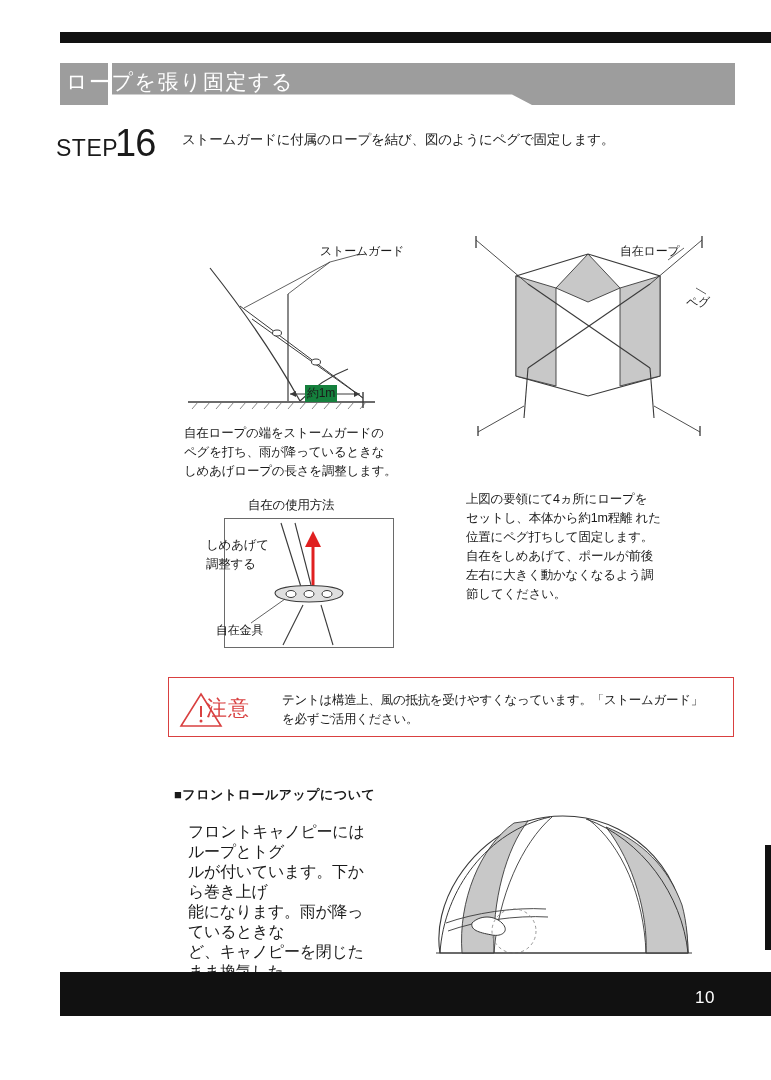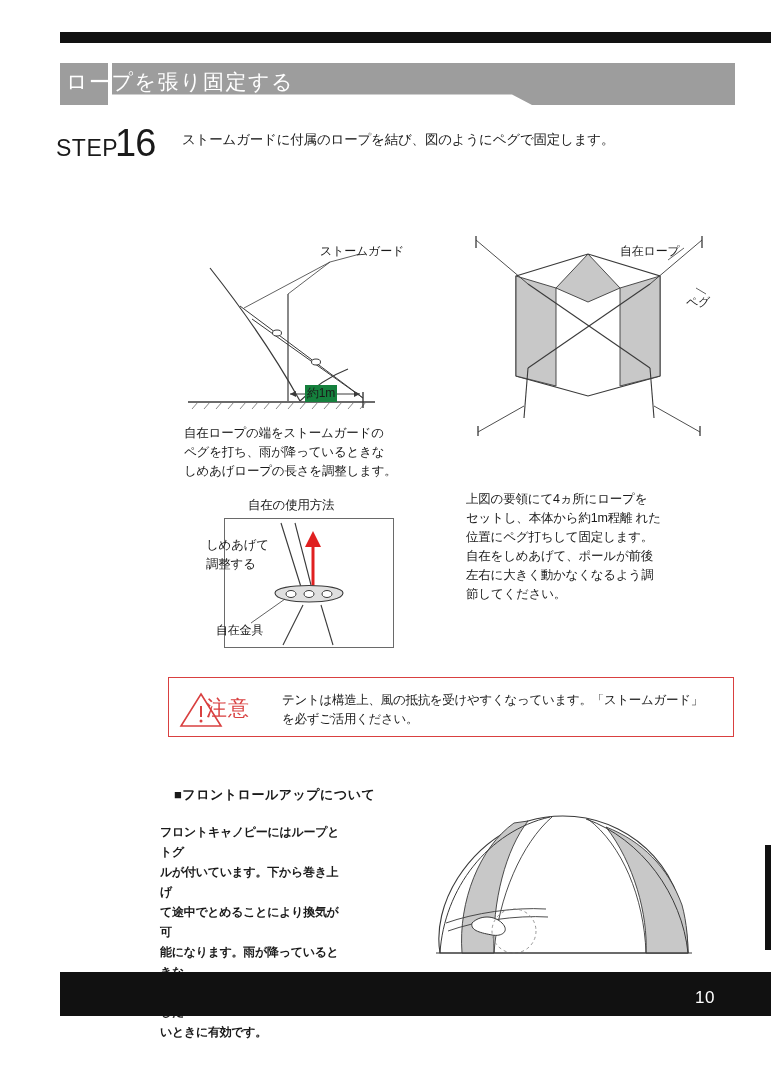--- a/index.html
+++ b/index.html
@@ -183,27 +183,26 @@
     position: absolute;
     left: 174px;
     top: 786px;
     font-size: 13px;
     font-weight: bold;
     letter-spacing: .5px;
     color: #1a1a1a;
   }
   .rollup-text {
     position: absolute;
-    left: 160px;
+    left: 188px;
     top: 822px;
     width: 180px;
-    font-size: 12px;
+    font-size: 16px;
     line-height: 20px;
     letter-spacing: -0.3px;
-    font-weight: bold;
   }
   .rollup-text p { margin: 0; }
 
   svg { overflow: visible; }
 </style>
 </head>
 <body>
 
 <div class="page">
 
@@ -350,21 +349,20 @@
   <div class="caution-word">注意</div>
   <div class="caution-text">
     <p>テントは構造上、風の抵抗を受けやすくなっています。「ストームガード」</p>
     <p>を必ずご活用ください。</p>
   </div>
 
   <div class="section-heading">■フロントロールアップについて</div>
   <div class="rollup-text">
     <p>フロントキャノピーにはループとトグ</p>
     <p>ルが付いています。下から巻き上げ</p>
-    <p>て途中でとめることにより換気が可</p>
     <p>能になります。雨が降っているときな</p>
     <p>ど、キャノピーを閉じたまま換気した</p>
     <p>いときに有効です。</p>
   </div>
 
   <svg width="320" height="160" style="position:absolute; left:410px; top:805px;">
 
     <path d="M30,148 C22,100 56,40 118,16 C180,-2 246,30 268,92 C276,116 278,136 278,148 Z" fill="#ffffff" stroke="#3a3a3a" stroke-width="1.1"></path>
 
     <path d="M196,22 C232,36 258,62 272,100 C277,118 278,138 278,148 L236,148 C238,110 224,58 196,22 Z" fill="#c8c8c8" stroke="#3a3a3a" stroke-width="0.9"></path>

